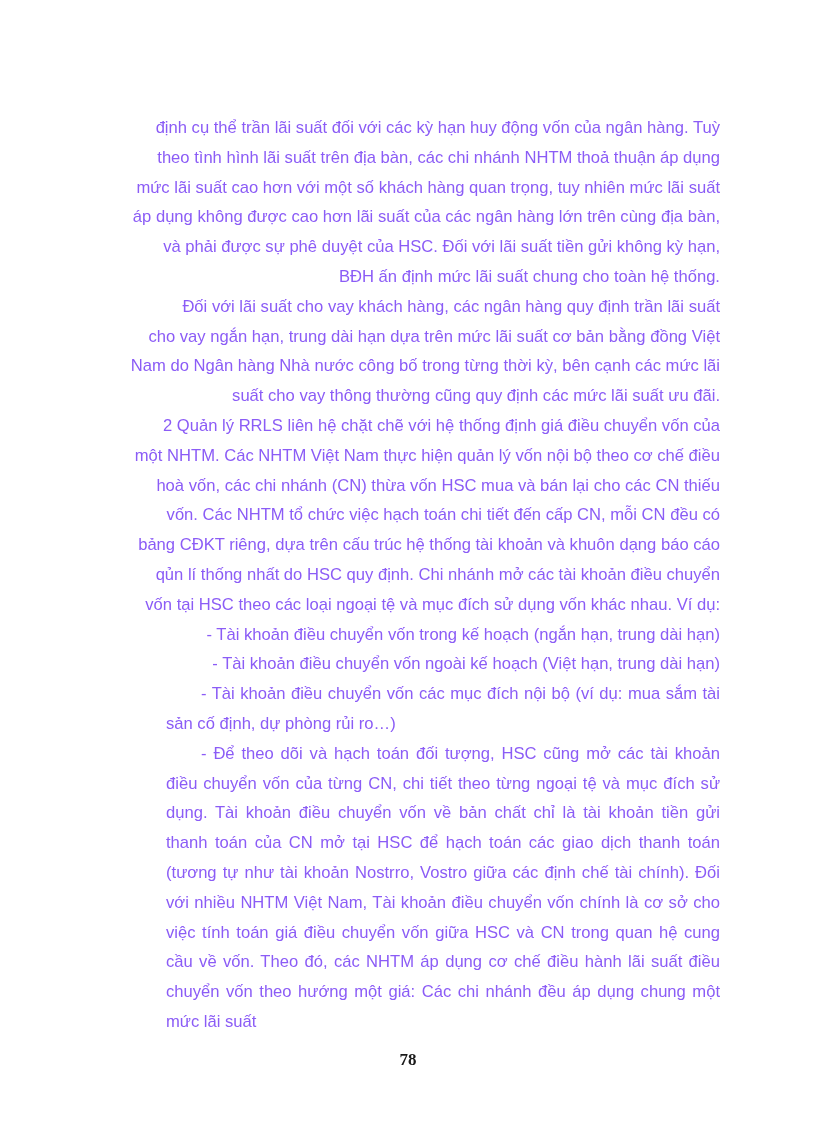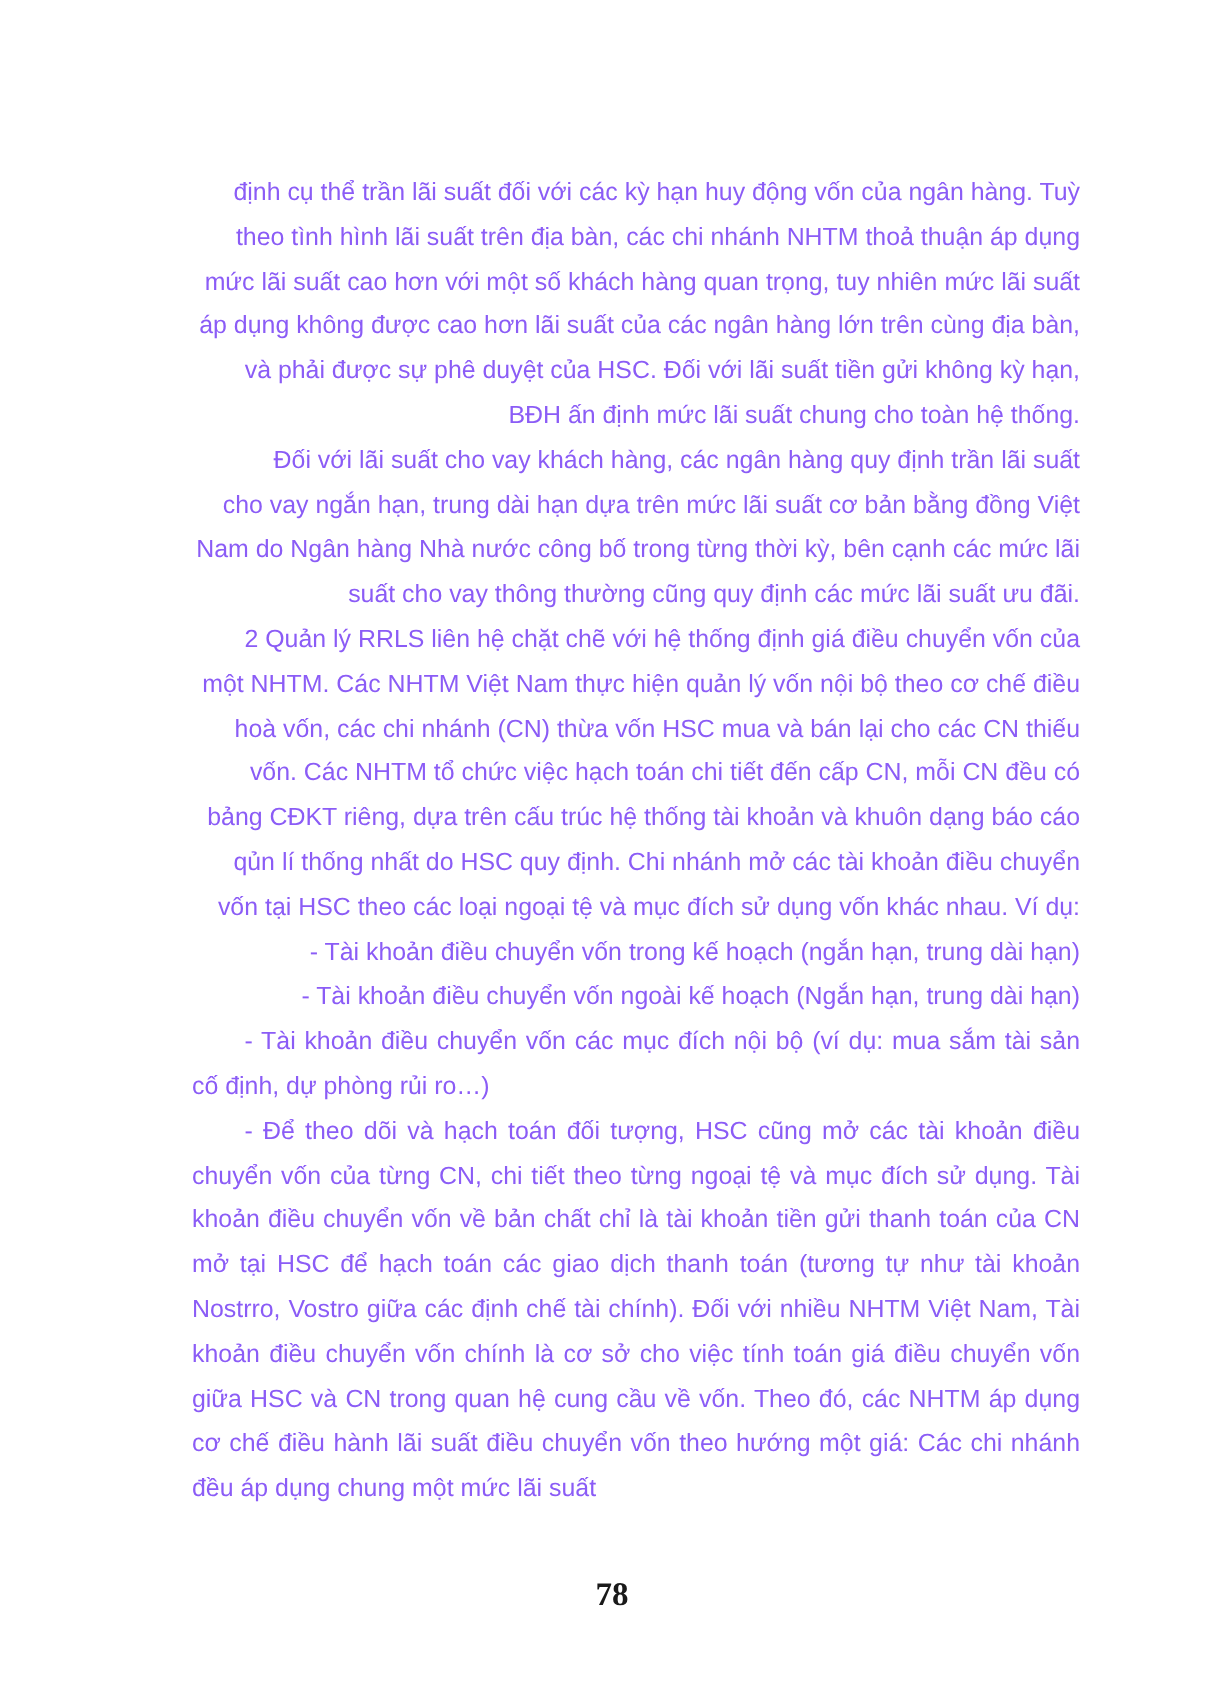--- a/index.html
+++ b/index.html
@@ -6,33 +6,33 @@
   body { width: 816px; height: 1123px; position: relative; overflow: hidden; }
   .page {
     position: absolute; left: 128px; top: 113px; width: 592px;
     font-family: Liberation Sans, sans-serif;
     font-size: 16.6px; line-height: 29.8px; color: #8b5cf6;
     text-align: justify;
   }
   .page p { margin: 0; text-align: right; }
   .indent { text-indent: 35px; }
   .bullet { padding-left: 35px; text-align: left; }
-  .bullet.wrap { padding-left: 0; text-indent: 35px; text-align: justify; }
+  .bullet.wrap { padding-left: 0; text-indent: 35px; text-align: justify; margin-left: 38px; }
   .page-number {
     position: absolute; left: 0; width: 816px; top: 1050px; text-align: center;
     font-family: "Liberation Serif", "DejaVu Serif", serif;
-    font-size: 22px; font-weight: bold; color: #1a1a1a;
+    font-size: 17px; font-weight: bold; color: #1a1a1a;
   }
 </style>
 </head>
 <body>
 
 <div class="page">
   <p>định cụ thể trần lãi suất đối với các kỳ hạn huy động vốn của ngân hàng. Tuỳ theo tình hình lãi suất trên địa bàn, các chi nhánh NHTM thoả thuận áp dụng mức lãi suất cao hơn với một số khách hàng quan trọng, tuy nhiên mức lãi suất áp dụng không được cao hơn lãi suất của các ngân hàng lớn trên cùng địa bàn, và phải được sự phê duyệt của HSC. Đối với lãi suất tiền gửi không kỳ hạn, BĐH ấn định mức lãi suất chung cho toàn hệ thống.</p>
   <p class="indent">Đối với lãi suất cho vay khách hàng, các ngân hàng quy định trần lãi suất cho vay ngắn hạn, trung dài hạn dựa trên mức lãi suất cơ bản bằng đồng Việt Nam do Ngân hàng Nhà nước công bố trong từng thời kỳ, bên cạnh các mức lãi suất cho vay thông thường cũng quy định các mức lãi suất ưu đãi.</p>
   <p class="indent">2  Quản lý RRLS liên hệ chặt chẽ với hệ thống định giá điều chuyển vốn của một NHTM. Các NHTM Việt Nam thực hiện quản lý vốn nội bộ theo cơ chế điều hoà vốn, các chi nhánh (CN) thừa vốn HSC mua và bán lại cho các CN thiếu vốn. Các NHTM tổ chức việc hạch toán chi tiết đến cấp CN, mỗi CN đều có bảng CĐKT riêng, dựa trên cấu trúc hệ thống tài khoản và khuôn dạng báo cáo qủn lí thống nhất do HSC quy định. Chi nhánh mở các tài khoản điều chuyển vốn tại HSC theo các loại ngoại tệ và mục đích sử dụng vốn khác nhau. Ví dụ:</p>
   <p class="bullet">- Tài khoản điều chuyển vốn trong kế hoạch (ngắn hạn, trung dài hạn)</p>
-  <p class="bullet">- Tài khoản điều chuyển vốn ngoài kế hoạch (Ngắn hạn, trung dài hạn)</p>
+  <p class="bullet">- Tài khoản điều chuyển vốn ngoài kế hoạch (Việt hạn, trung dài hạn)</p>
   <p class="bullet wrap">- Tài khoản điều chuyển vốn các mục đích nội bộ (ví dụ: mua sắm tài sản cố định, dự phòng rủi ro…)</p>
   <p class="bullet wrap">- Để theo dõi và hạch toán đối tượng, HSC cũng mở các tài khoản điều chuyển vốn của từng CN, chi tiết theo từng ngoại tệ và mục đích sử dụng. Tài khoản điều chuyển vốn về bản chất chỉ là tài khoản tiền gửi thanh toán của CN mở tại HSC để hạch toán các giao dịch thanh toán (tương tự như tài khoản Nostrro, Vostro giữa các định chế tài chính). Đối với nhiều NHTM Việt Nam, Tài khoản điều chuyển vốn chính là cơ sở cho việc tính toán giá điều chuyển vốn giữa HSC và CN trong quan hệ cung cầu về vốn. Theo đó, các NHTM áp dụng cơ chế điều hành lãi suất điều chuyển vốn theo hướng một giá: Các chi nhánh đều áp dụng chung một mức lãi suất</p>
 </div>
 
 <div class="page-number">78</div>
 
 </body></html>

